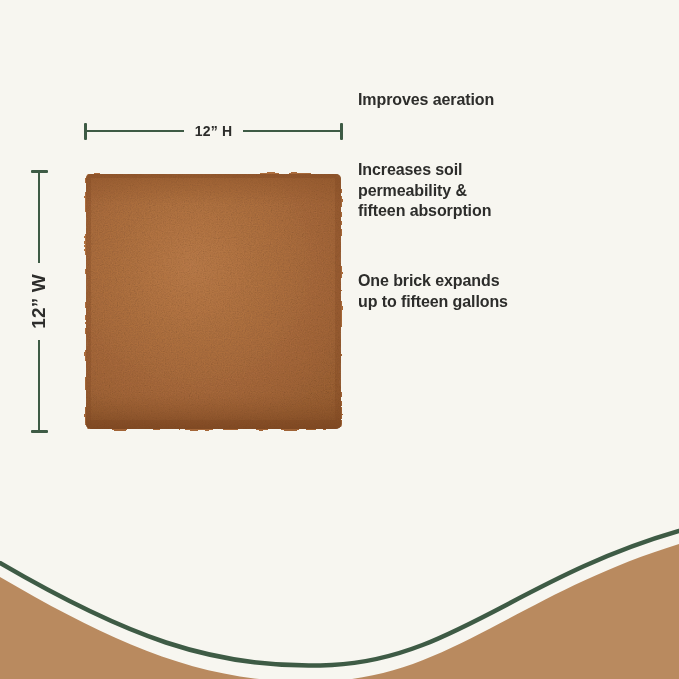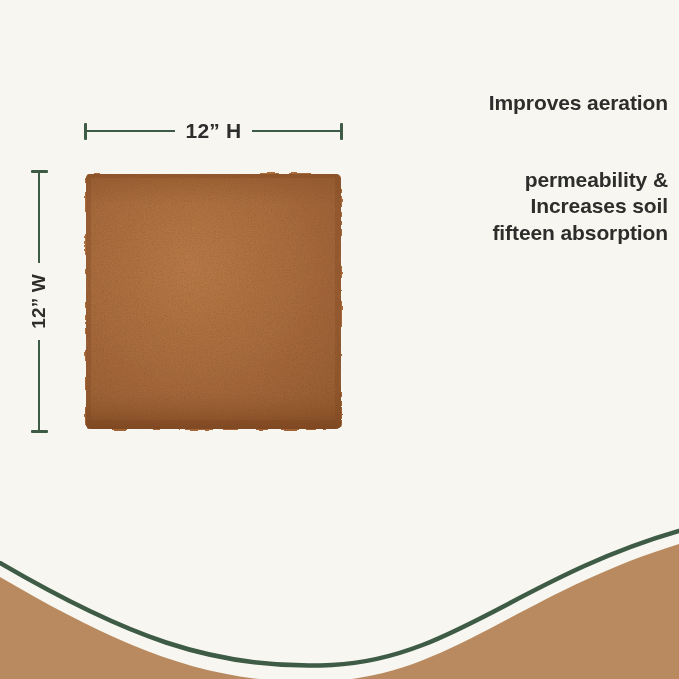--- a/index.html
+++ b/index.html
@@ -17,42 +17,42 @@
   .brick-wrap svg{display:block;width:265px;height:265px;}
 
   
   .ruler-h{
     position:absolute;left:84px;top:117px;width:259px;height:28px;
     display:flex;align-items:center;justify-content:center;
   }
   .ruler-h .cap{width:3px;height:17px;background:#3E5B45;border-radius:1px;flex:0 0 auto;}
   .ruler-h .seg{height:2px;background:#3E5B45;flex:1 1 auto;}
   .ruler-h .dim-label{
-    font-size:21px;font-weight:700;color:#2D2D2B;
+    font-size:14px;font-weight:700;color:#2D2D2B;
     padding:0 11px;white-space:nowrap;letter-spacing:.2px;
   }
 
   .ruler-v{
     position:absolute;left:24px;top:170px;width:30px;height:263px;
     display:flex;flex-direction:column;align-items:center;
   }
   .ruler-v .cap{height:3px;width:17px;background:#3E5B45;border-radius:1px;flex:0 0 auto;}
   .ruler-v .seg{width:2px;background:#3E5B45;flex:1 1 auto;}
   .ruler-v .dim-label{
     font-size:19px;font-weight:700;color:#2D2D2B;
     white-space:nowrap;letter-spacing:.2px;
     writing-mode:vertical-rl;transform:rotate(180deg);
     padding:11px 0;
   }
 
   
   .benefits{position:absolute;left:358px;top:74px;width:310px;}
   .benefit{
-    text-align:right;color:#2D2D2B;
-    font-size:21px;font-weight:700;line-height:1.27;
+    text-align:left;color:#2D2D2B;
+    font-size:16px;font-weight:700;line-height:1.27;
     letter-spacing:-.1px;
   }
   .benefit.b1{margin-top:16px;}
   .benefit.b2{margin-top:50px;}
   .benefit.b3{margin-top:50px;}
 
   
   .wave{position:absolute;left:0;bottom:0;width:679px;height:160px;}
   .wave svg{display:block;width:679px;height:160px;}
 </style>
@@ -125,25 +125,29 @@
     </svg>
   </div>
 
   <div class="benefits">
 
     <div class="benefit b1">
       <div>Improves aeration</div>
     </div>
 
     <div class="benefit b2">
+      <div>Increases soil</div>
       <div>permeability &amp;</div>
-      <div>Increases soil</div>
       <div>fifteen absorption</div>
     </div>
 
+    <div class="benefit b3">
+      <div>One brick expands</div>
+      <div>up to fifteen gallons</div>
+    </div>
 
   </div>
 
   <div class="wave">
     <svg viewBox="0 0 679 160" preserveAspectRatio="none" xmlns="http://www.w3.org/2000/svg">
       <path d="M0,58 C120,128 210,168 330,162 C450,156 520,74 679,25 L679,160 L0,160 Z" fill="#B98A5F"></path>
       <path d="M0,44 C120,114 212,152 332,146 C452,140 520,58 679,12" fill="none" stroke="#3E5B45" stroke-width="4.5" stroke-linecap="round"></path>
     </svg>
   </div>
 

